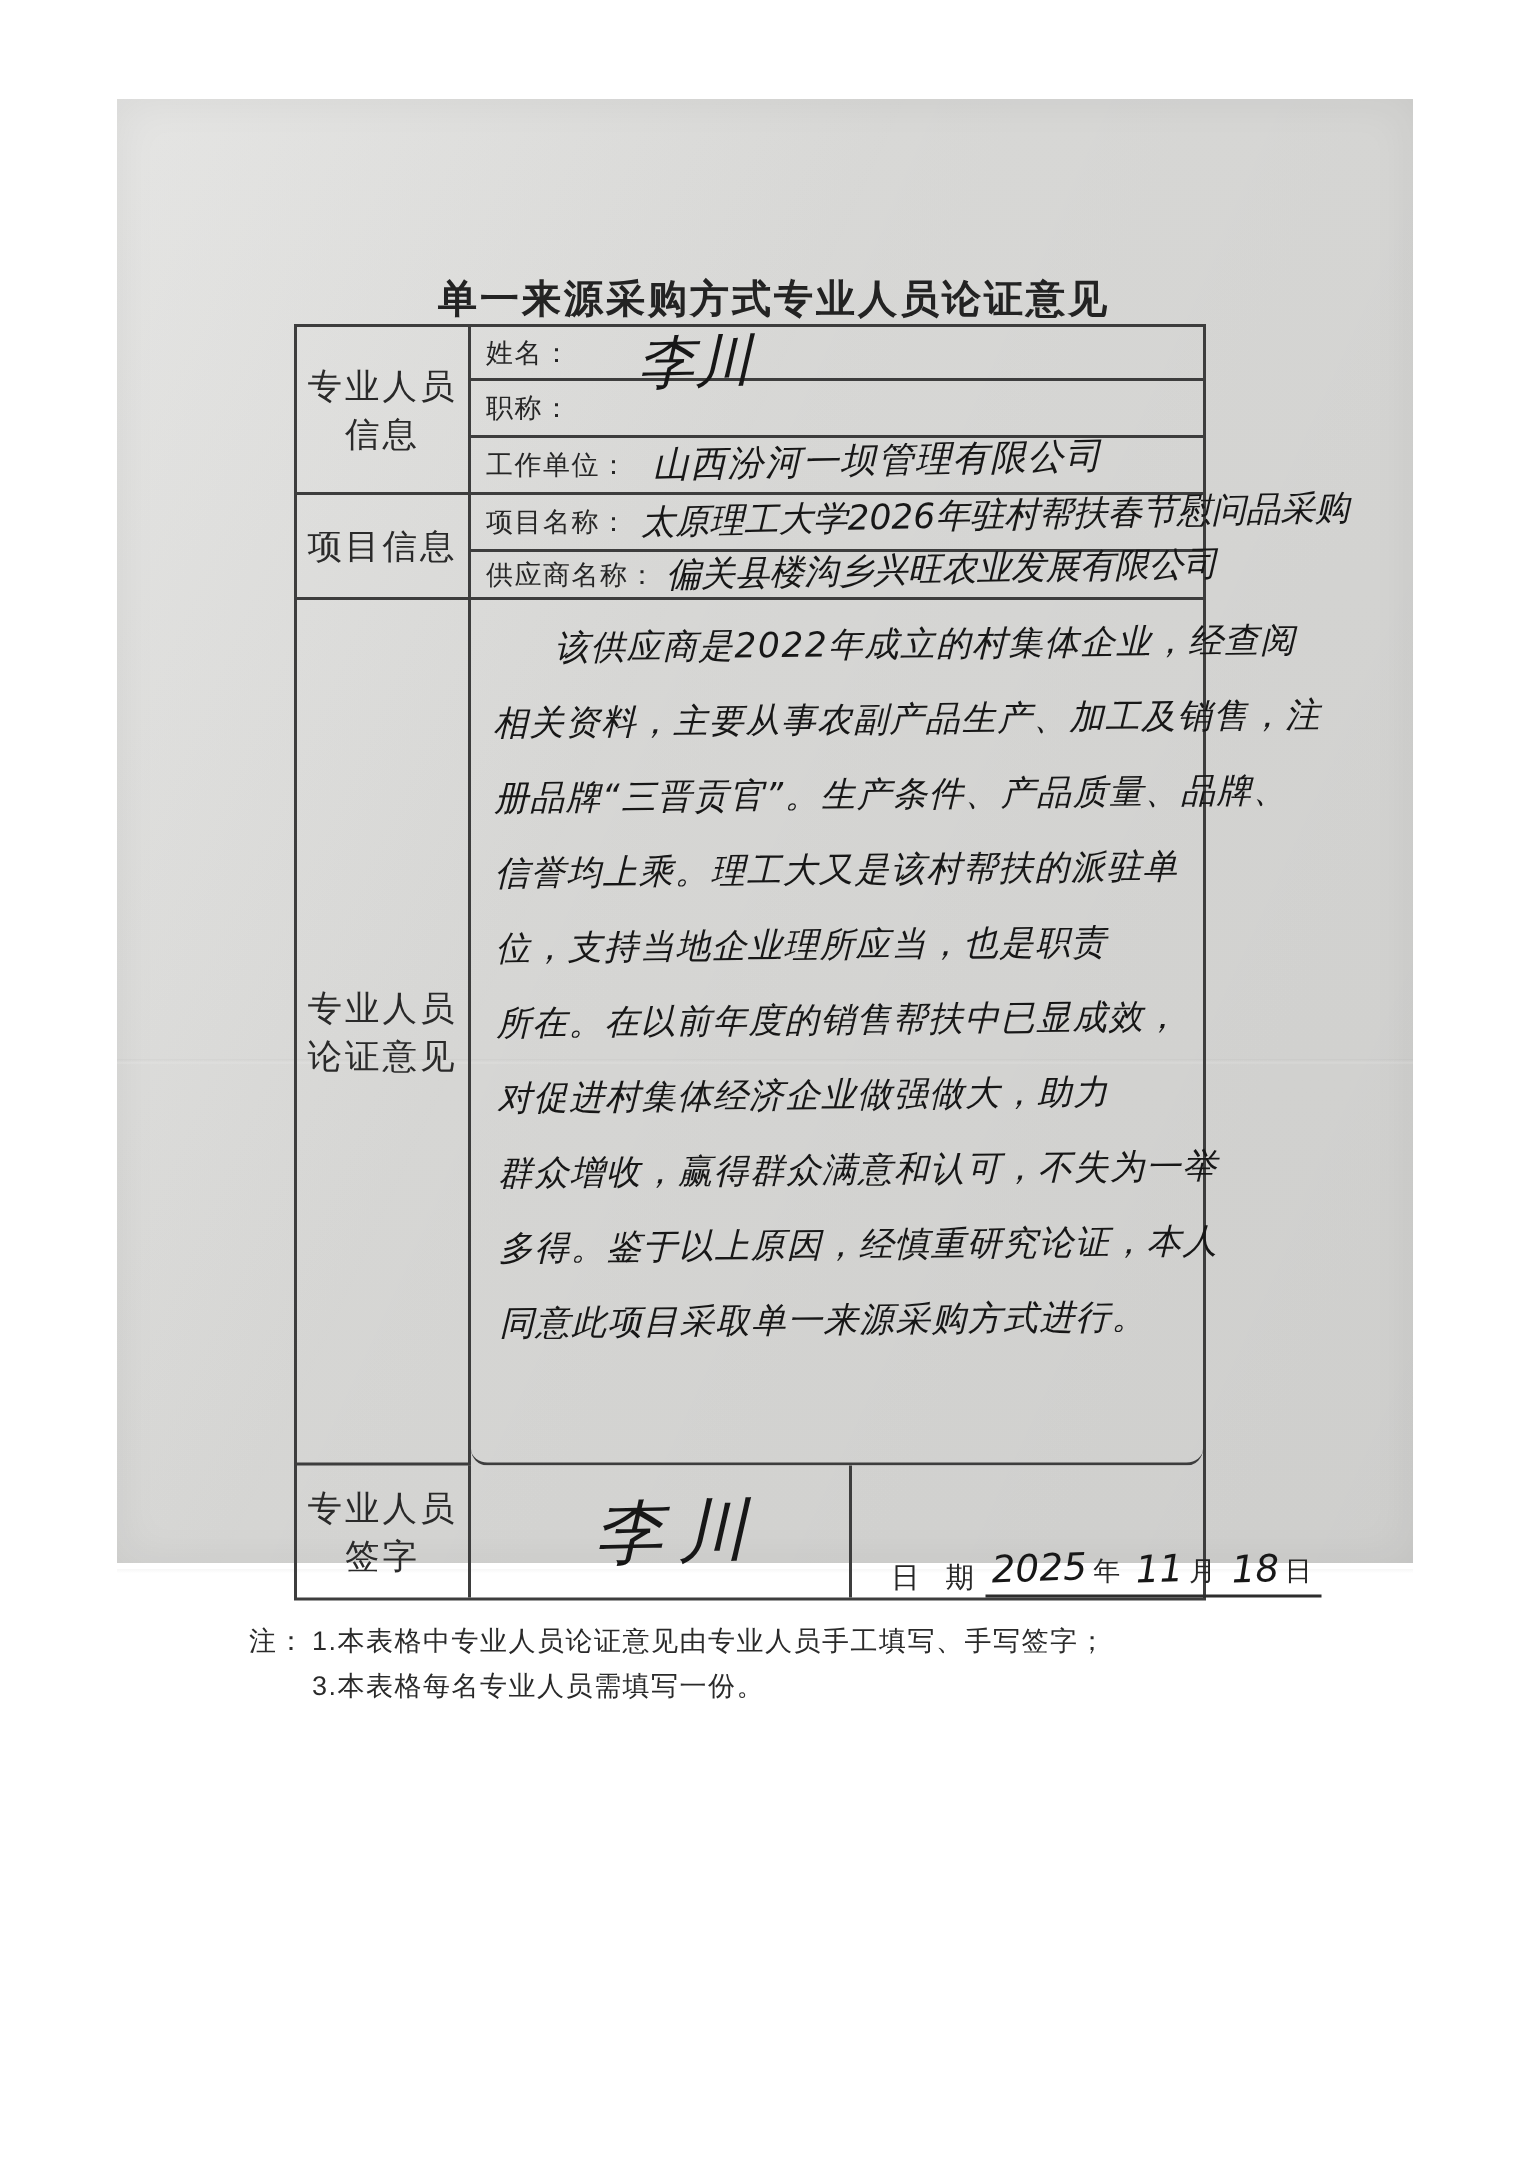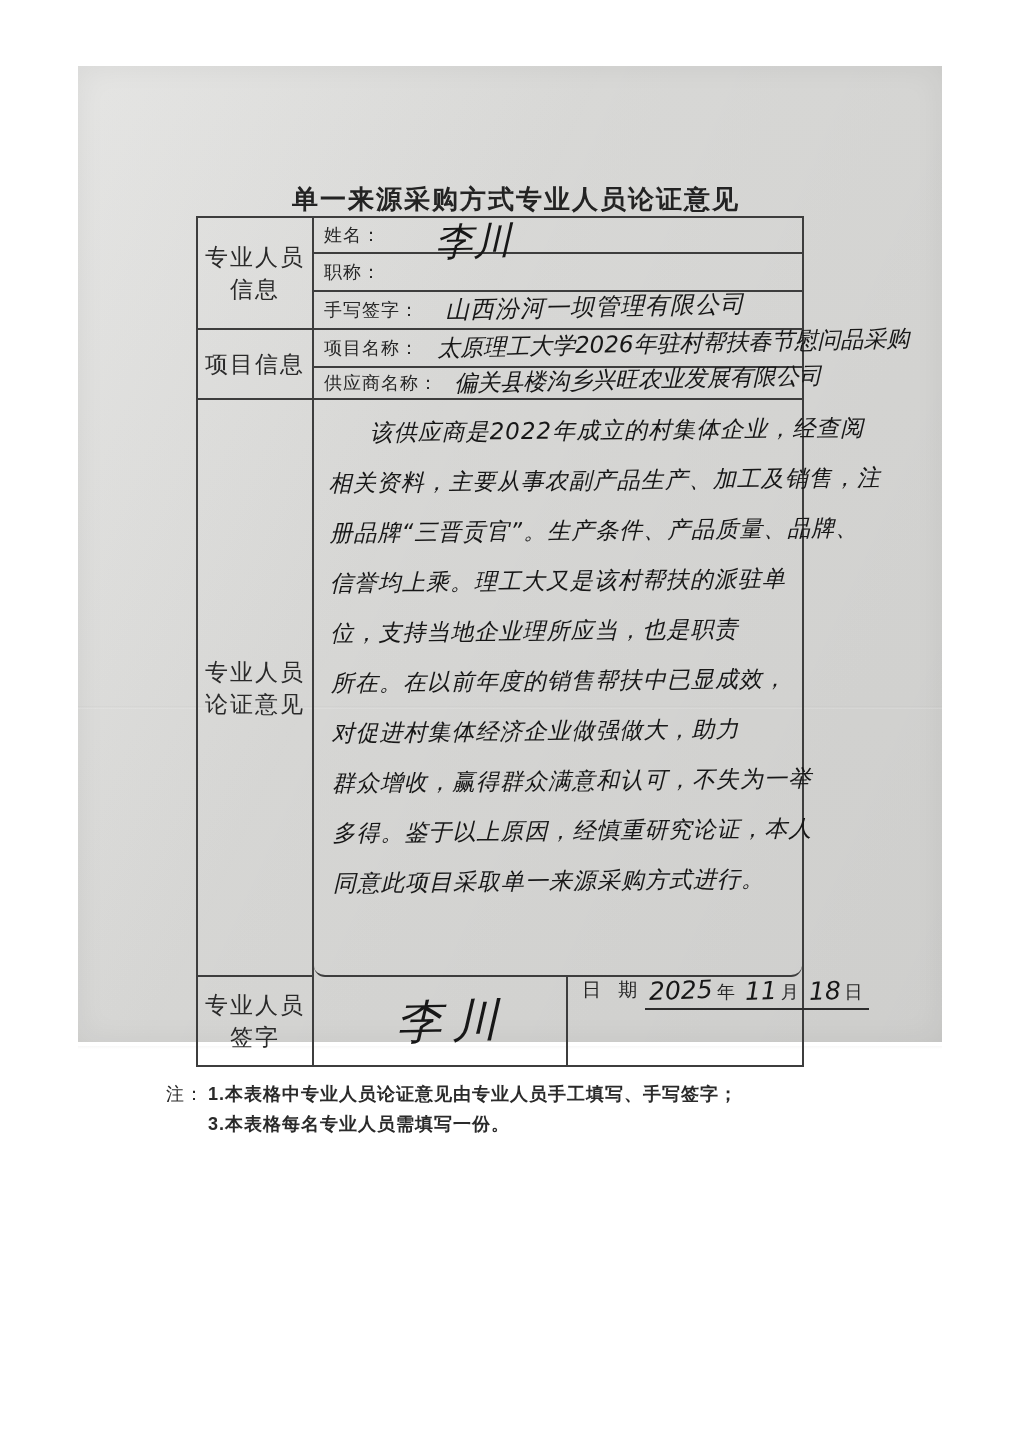--- a/index.html
+++ b/index.html
@@ -28,21 +28,21 @@
   }
   .cell{box-sizing:border-box;position:relative;}
   .lbl{
     border-right:2px solid #3d3d3d;border-bottom:2px solid #3d3d3d;
     display:flex;flex-direction:column;align-items:center;justify-content:center;
     font-size:23px;letter-spacing:2px;color:#2a2a2a;line-height:32px;
   }
   .lbl.last{border-bottom:none;}
   .val{
     border-bottom:2px solid #3d3d3d;display:flex;align-items:center;
-    padding-left:10px;font-size:18px;color:#262626;overflow:visible;gap:10px;
+    padding-left:10px;font-size:18px;color:#262626;overflow:visible;
   }
   .val.nb{border-bottom:none;padding-left:0;}
   .field-label{letter-spacing:1px;white-space:nowrap;}
   
   .hw{
     font-family:"DejaVu Sans", sans-serif;font-style:italic;color:#171717;
     white-space:nowrap;transform:rotate(-1.2deg);transform-origin:left center;
   }
   .hw-name{font-size:38px;margin-left:44px;margin-top:14px;z-index:3;position:relative;}
   .hw-unit{font-size:24px;margin-left:16px;letter-spacing:1px;}
@@ -56,35 +56,35 @@
     font-family:"DejaVu Sans", sans-serif;font-style:italic;color:#171717;
     font-size:23px;line-height:50px;letter-spacing:1px;white-space:nowrap;overflow:visible;
   }
   .op-line.first{text-indent:1.8em;}
   .sig-row{display:flex;height:100%;}
   .sig-cell{
     width:254px;box-sizing:border-box;border-right:2px solid #3d3d3d;
     display:flex;align-items:center;overflow:visible;
   }
   .hw-sign{font-size:46px;margin-left:82px;margin-top:4px;letter-spacing:10px;}
-  .date-cell{flex:1;display:flex;align-items:flex-start;padding-left:14px;overflow:visible;}
+  .date-cell{flex:1;display:flex;align-items:flex-end;padding-left:26px;overflow:visible;}
   .date-label{font-size:19px;letter-spacing:6px;white-space:nowrap;}
   .date-line{
     display:inline-flex;align-items:flex-end;border-bottom:2px solid #2d2d2d;
     padding:0 6px 2px 2px;margin-left:2px;white-space:nowrap;
   }
   .hw-date{font-size:25px;margin:0 2px;transform:rotate(-2deg);}
   .date-unit{font-size:18px;margin:0 8px 2px 2px;}
   .notes{
     position:absolute;left:88px;top:1013px;width:720px;
     font-size:18px;color:#2a2a2a;line-height:30px;
   }
   .note-row{display:flex;}
   .note-prefix{width:42px;flex:0 0 42px;letter-spacing:1px;}
-  .note-text{letter-spacing:1px;white-space:nowrap;font-weight:bold;}
+  .note-text{letter-spacing:1px;white-space:nowrap;}
 </style>
 </head>
 <body>
 
 <div class="paper">
   <div class="crease" style="top:640px"></div>
   <div class="crease" style="top:980px"></div>
 
   <div class="doc-title">单一来源采购方式专业人员论证意见</div>
 
@@ -110,21 +110,21 @@
       <span class="field-label">姓名：</span>
       <span class="hw hw-name">李川</span>
     </div>
 
     <div class="cell val" style="grid-column:2;grid-row:2;">
       <span class="field-label">职称：</span>
       <span class="hw"></span>
     </div>
 
     <div class="cell val" style="grid-column:2;grid-row:3;">
-      <span class="field-label">手写签字：</span>
+      <span class="field-label">工作单位：</span>
       <span class="hw hw-unit">山西汾河一坝管理有限公司</span>
     </div>
 
     <div class="cell val" style="grid-column:2;grid-row:4;">
       <span class="field-label">项目名称：</span>
       <span class="hw hw-project">太原理工大学2026年驻村帮扶春节慰问品采购</span>
     </div>
 
     <div class="cell val" style="grid-column:2;grid-row:5;">
       <span class="field-label">供应商名称：</span>

